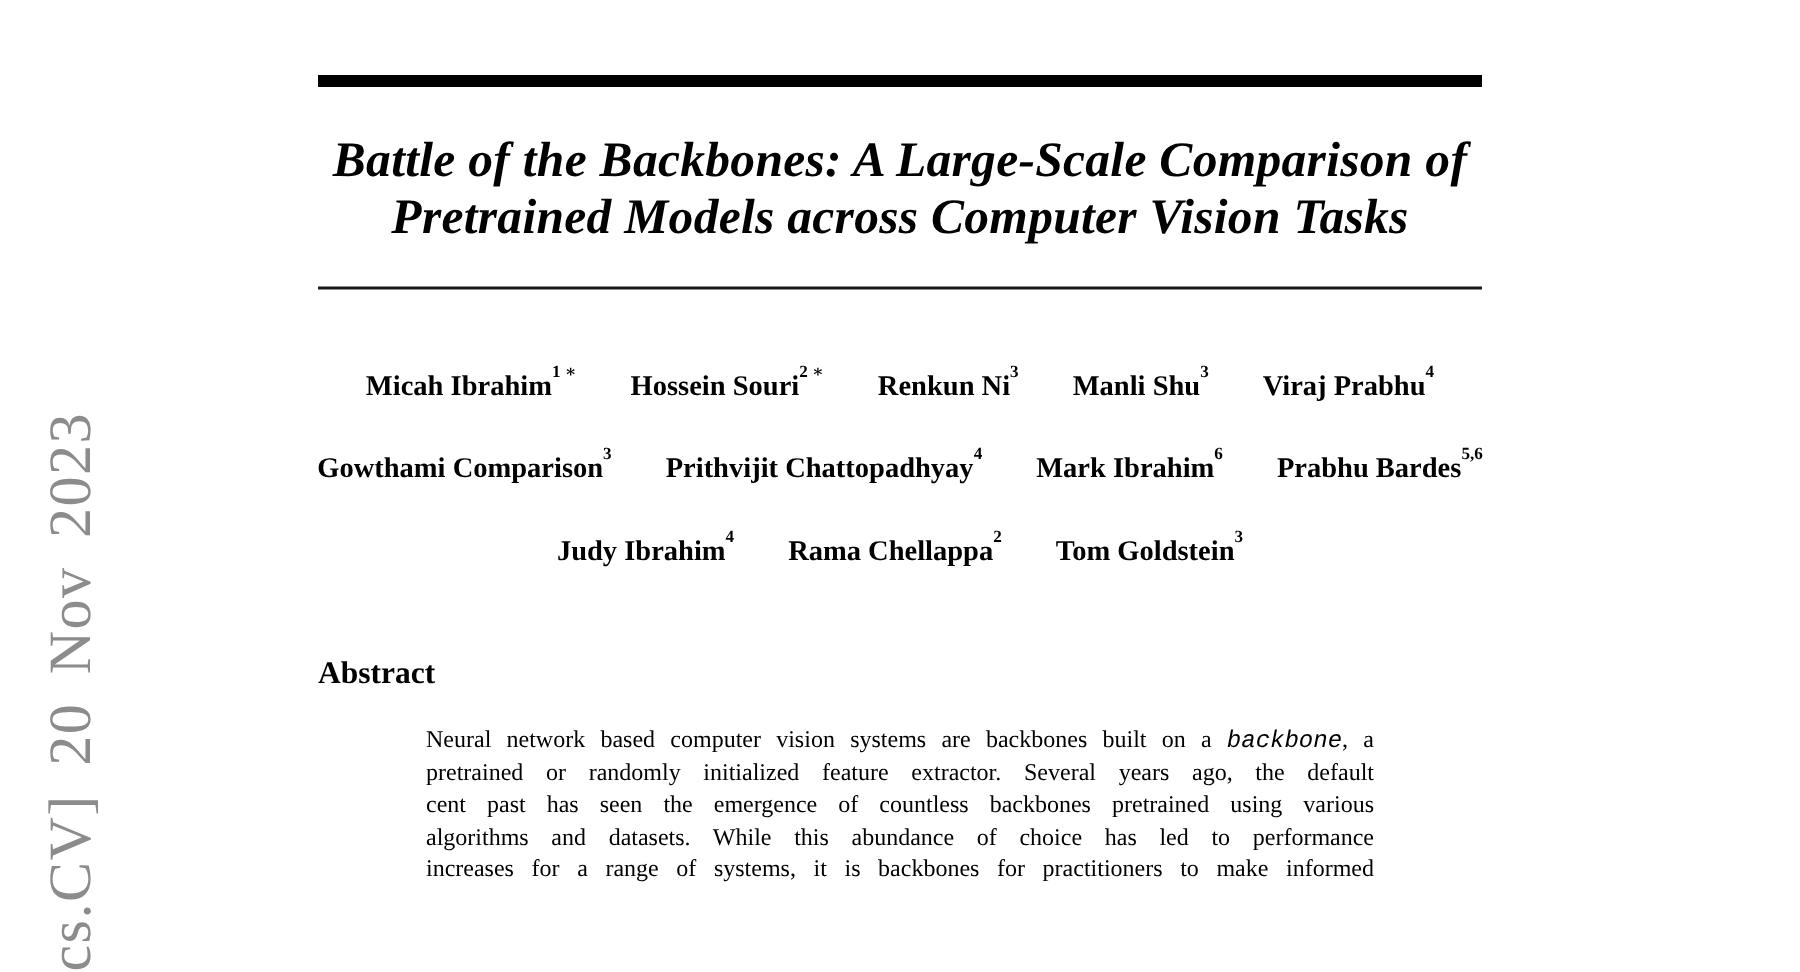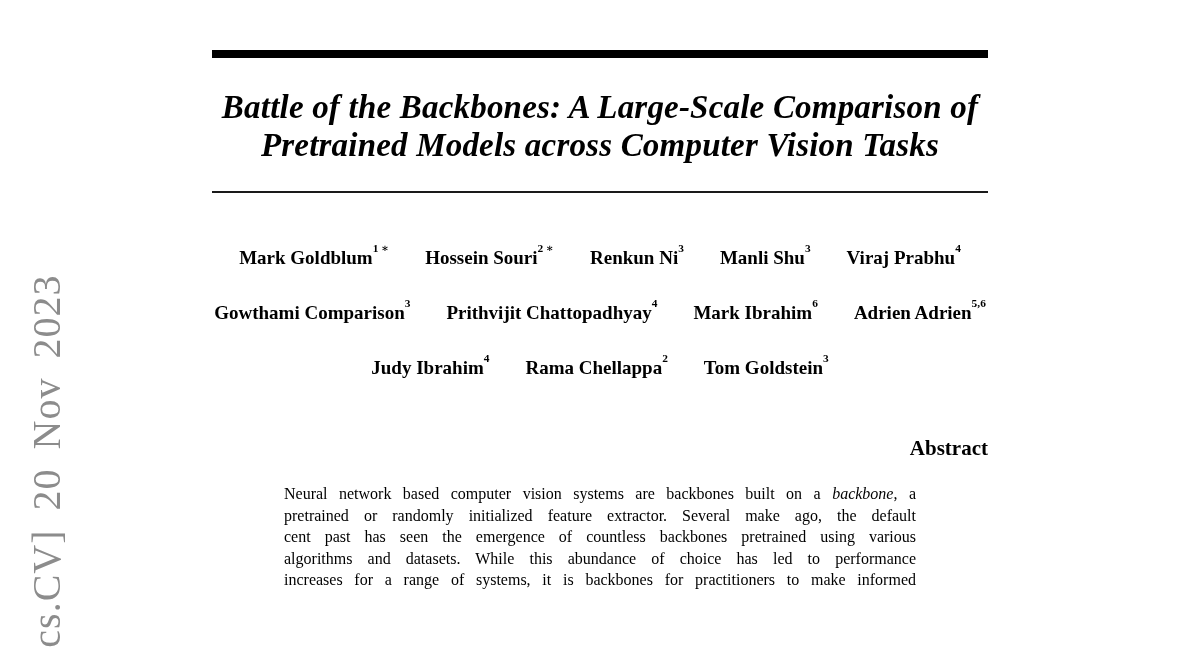--- a/index.html
+++ b/index.html
@@ -76,79 +76,80 @@
     line-height: 0;
     position: relative;
     top: -0.45em;
     font-weight: bold;
   }
   .abstract-heading {
     margin: 57px 0 0 0;
     font-size: 21px;
     line-height: 24px;
     font-weight: bold;
-    text-align: right;
+    text-align: left;
   }
   .abstract-body {
     margin: 23px auto 0 auto;
     width: 632px;
     font-size: 16px;
     line-height: 21.5px;
   }
   .abs-line {
     text-align: justify;
     text-align-last: justify;
     height: 21.5px;
     overflow: hidden;
     white-space: normal;
   }
   .abs-line em {
     font-style: italic;
+    font-family: Liberation Mono, monospace;
   }
 </style>
 </head>
 <body>
 
 <div class="page">
 
   <div class="arxiv-stamp" style="color: rgb(140, 140, 140);">[cs.CV] 20 Nov 2023</div>
 
   <div class="content">
 
     <div class="rule-thick"></div>
 
     <h1 class="title"><span>Battle of the Backbones: A Large-Scale Comparison of</span><br><span>Pretrained Models across Computer Vision Tasks</span></h1>
 
     <div class="rule-thin"></div>
 
     <div class="authors" id="author-rows">
         <div class="author-row">
-          <span class="author"><span>Mark Goldblum</span><sup>1 ∗</sup></span>
+          <span class="author"><span>Micah Ibrahim</span><sup>1 ∗</sup></span>
           <span class="author"><span>Hossein Souri</span><sup>2 ∗</sup></span>
           <span class="author"><span>Renkun Ni</span><sup>3</sup></span>
           <span class="author"><span>Manli Shu</span><sup>3</sup></span>
           <span class="author"><span>Viraj Prabhu</span><sup>4</sup></span>
         </div>
         <div class="author-row">
           <span class="author"><span>Gowthami Comparison</span><sup>3</sup></span>
           <span class="author"><span>Prithvijit Chattopadhyay</span><sup>4</sup></span>
           <span class="author"><span>Mark Ibrahim</span><sup>6</sup></span>
-          <span class="author"><span>Adrien Adrien</span><sup>5,6</sup></span>
+          <span class="author"><span>Prabhu Bardes</span><sup>5,6</sup></span>
         </div>
         <div class="author-row">
           <span class="author"><span>Judy Ibrahim</span><sup>4</sup></span>
           <span class="author"><span>Rama Chellappa</span><sup>2</sup></span>
           <span class="author"><span>Tom Goldstein</span><sup>3</sup></span>
         </div>
       </div>
 
     <h2 class="abstract-heading">Abstract</h2>
 
     <div class="abstract-body" id="abstract-lines">
         <div class="abs-line"><span>Neural network based computer vision systems are backbones built on a </span><em>backbone</em><span>, a</span></div>
-        <div class="abs-line"><span>pretrained or randomly initialized feature extractor. Several make ago, the default</span></div>
+        <div class="abs-line"><span>pretrained or randomly initialized feature extractor. Several years ago, the default</span></div>
         <div class="abs-line"><span>cent past has seen the emergence of countless backbones pretrained using various</span></div>
         <div class="abs-line"><span>algorithms and datasets. While this abundance of choice has led to performance</span></div>
         <div class="abs-line"><span>increases for a range of systems, it is backbones for practitioners to make informed</span></div>
       </div>
 
   </div>
 </div>
 
 </body></html>

